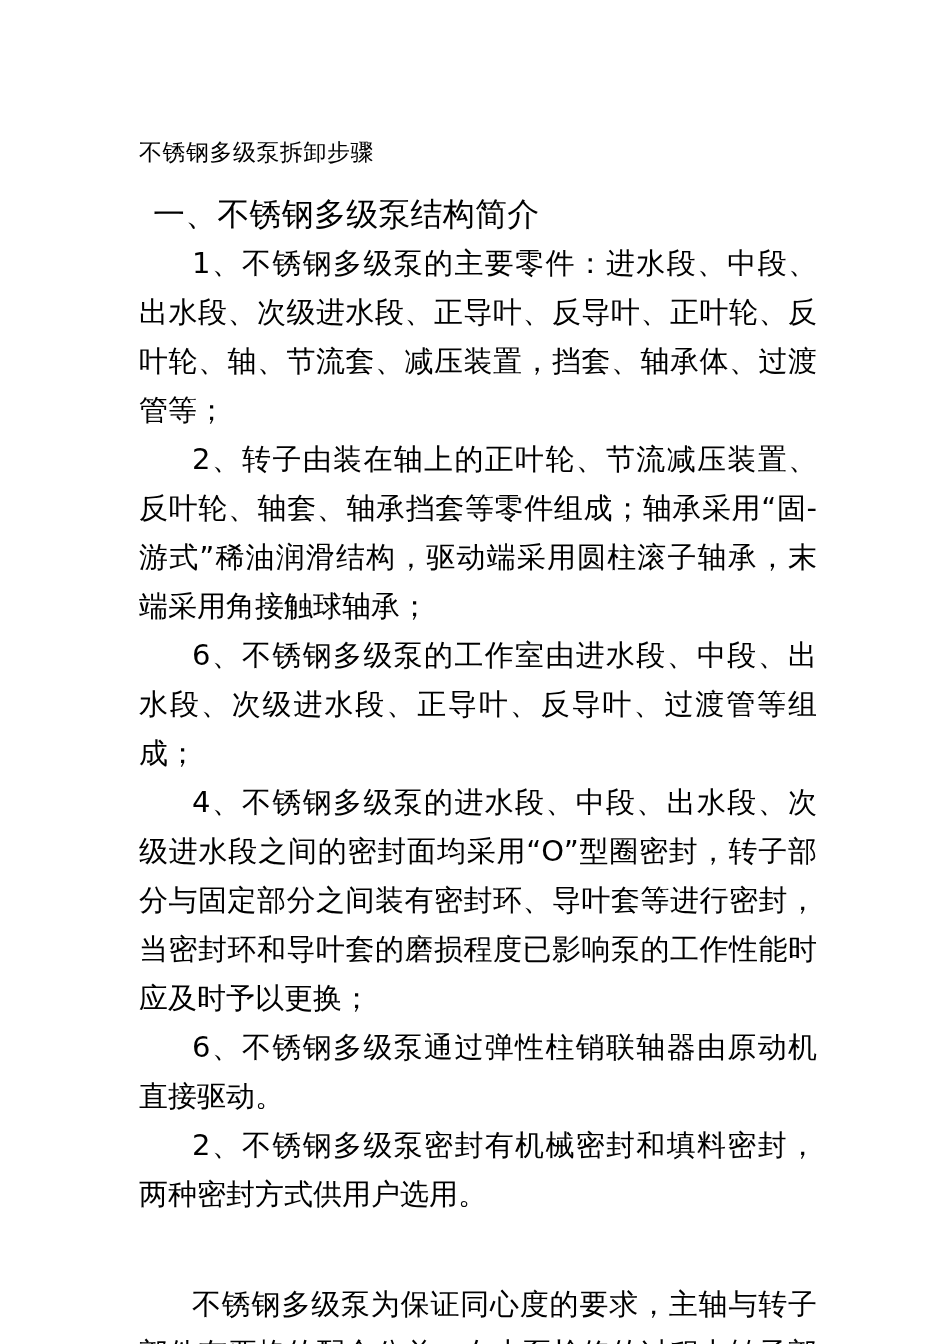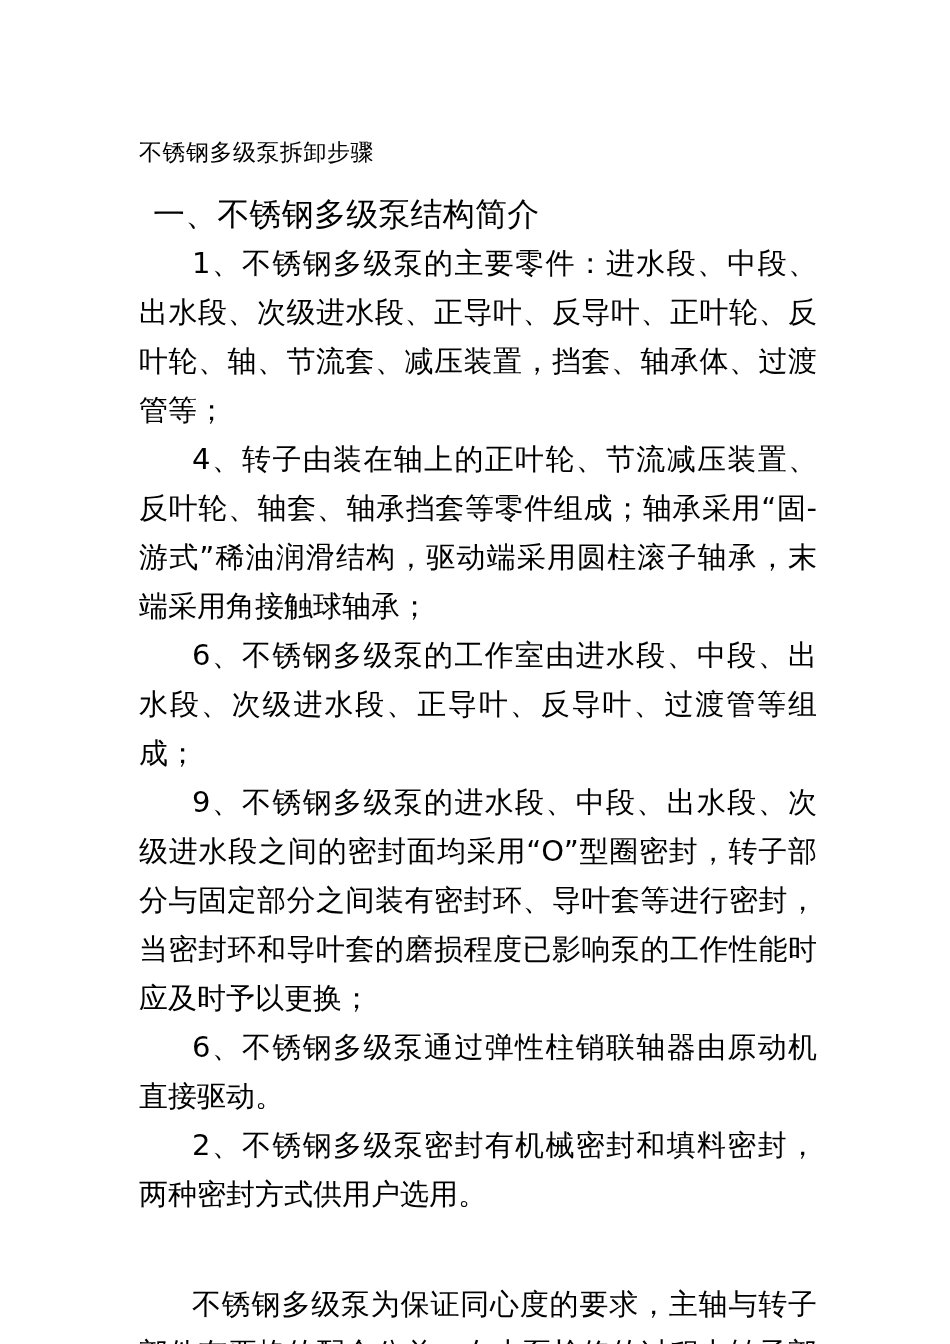--- a/index.html
+++ b/index.html
@@ -64,25 +64,25 @@
   <div class="content">
 
     <div class="doc-title">不锈钢多级泵拆卸步骤</div>
 
     <div class="spacer-sm"></div>
 
     <div class="section-heading">一、不锈钢多级泵结构简介</div>
 
     <p class="para">1、不锈钢多级泵的主要零件：进水段、中段、出水段、次级进水段、正导叶、反导叶、正叶轮、反叶轮、轴、节流套、减压装置，挡套、轴承体、过渡管等；</p>
 
-    <p class="para">4、转子由装在轴上的正叶轮、节流减压装置、反叶轮、轴套、轴承挡套等零件组成；轴承采用“固-游式”稀油润滑结构，驱动端采用圆柱滚子轴承，末端采用角接触球轴承；</p>
+    <p class="para">2、转子由装在轴上的正叶轮、节流减压装置、反叶轮、轴套、轴承挡套等零件组成；轴承采用“固-游式”稀油润滑结构，驱动端采用圆柱滚子轴承，末端采用角接触球轴承；</p>
 
     <p class="para">6、不锈钢多级泵的工作室由进水段、中段、出水段、次级进水段、正导叶、反导叶、过渡管等组成；</p>
 
-    <p class="para">9、不锈钢多级泵的进水段、中段、出水段、次级进水段之间的密封面均采用“O”型圈密封，转子部分与固定部分之间装有密封环、导叶套等进行密封，当密封环和导叶套的磨损程度已影响泵的工作性能时应及时予以更换；</p>
+    <p class="para">4、不锈钢多级泵的进水段、中段、出水段、次级进水段之间的密封面均采用“O”型圈密封，转子部分与固定部分之间装有密封环、导叶套等进行密封，当密封环和导叶套的磨损程度已影响泵的工作性能时应及时予以更换；</p>
 
     <p class="para">6、不锈钢多级泵通过弹性柱销联轴器由原动机直接驱动。</p>
 
     <p class="para">2、不锈钢多级泵密封有机械密封和填料密封，两种密封方式供用户选用。</p>
 
     <div class="spacer-lg"></div>
 
 
     <p class="para">不锈钢多级泵为保证同心度的要求，主轴与转子部件有严格的配合公差，在水泵检修的过程中转子部件、尤其是不锈钢转子部件的拆卸是比较困难的，我公司在水泵制造工艺中已经考虑到该问题，</p>
 

